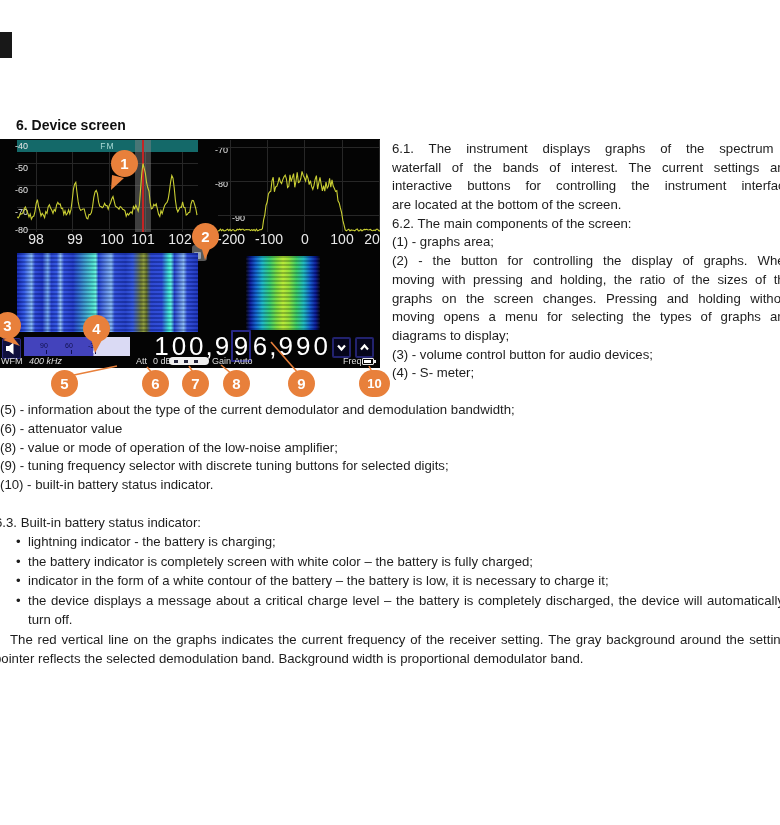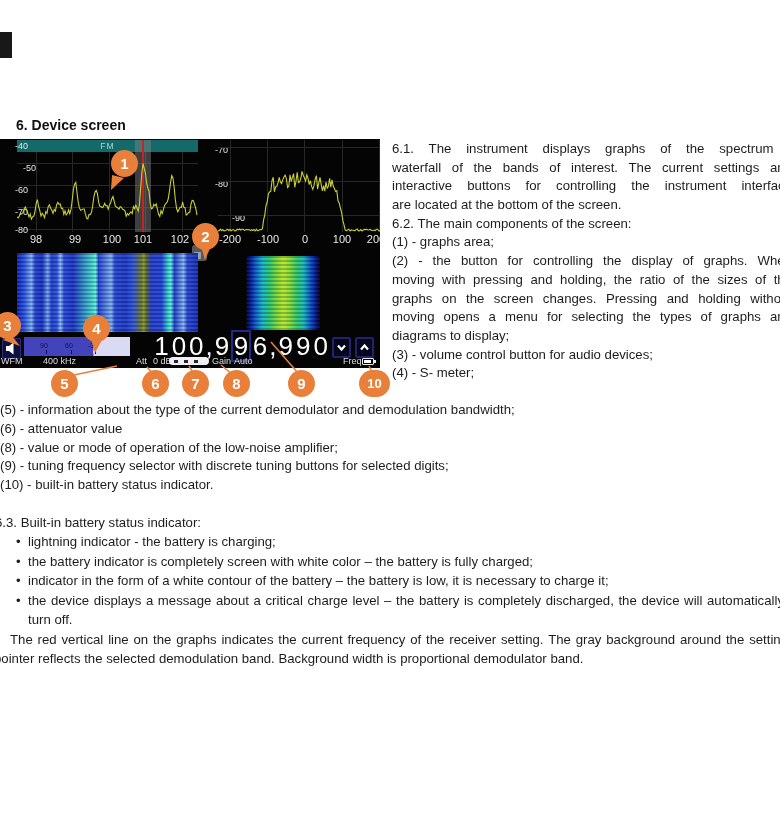--- a/index.html
+++ b/index.html
@@ -25,21 +25,21 @@
                      repeating-linear-gradient(180deg,#272727 0 1px,transparent 1px 22px);
     background-position:19px 0,0 1px;}
   .plot-right{left:218px;top:1px;width:162px;height:92px;
     background-image:repeating-linear-gradient(90deg,#272727 0 1px,transparent 1px 37.2px),
                      repeating-linear-gradient(180deg,#272727 0 1px,transparent 1px 34px);
     background-position:12px 0,0 7px;}
   .fm-band{left:17px;top:1px;width:181px;height:12px;background:#146969;
     display:flex;align-items:center;justify-content:center;}
   .fm-band span{font-size:8.5px;letter-spacing:1px;color:#aadad6;}
   .ytick{width:28px;text-align:right;font-size:9px;color:#e6e6e6;line-height:10px;}
-  .xtick{width:26px;text-align:center;font-size:11px;color:#e8e8e8;line-height:11px;top:95px;}
+  .xtick{width:26px;text-align:center;font-size:14px;color:#e8e8e8;line-height:11px;top:95px;}
   .gray-band{left:135px;top:1px;width:16px;height:92px;background:rgba(135,135,135,.45);}
   .red-line{left:142px;top:1px;width:2px;height:92px;background:#c32424;}
   .trace{pointer-events:none;}
   .wf-left{left:17px;top:114px;width:181px;height:79px;
     background:linear-gradient(90deg,
       #1026b8 0%, #2e55e6 4%, #7db2f2 8%, #2744d8 10%,
       #1b34c6 14%, #6fa6ef 17%, #2340d2 19%,
       #2d52e2 22%, #8abbf4 24%, #2a4ade 26%,
       #1e38c8 31%, #49e0cf 42%, #66f0dd 43.5%, #2342d4 45%,
       #7fb4f2 52%, #2a4ada 54%,
@@ -89,21 +89,21 @@
 
 <div class="abs heading" style="left:16px;top:117px;">6. Device screen</div>
 
 <div class="abs shot">
 
   <div class="abs plot-left"></div>
   <div class="abs fm-band">
     <span>FM</span>
   </div>
   <div class="abs ytick" style="left:0;top:2px;">-40</div>
-  <div class="abs ytick" style="left:8px;top:24px;">-50</div>
+  <div class="abs ytick" style="left:0;top:24px;">-50</div>
   <div class="abs ytick" style="left:0;top:46px;">-60</div>
   <div class="abs ytick" style="left:0;top:68px;">-70</div>
   <div class="abs ytick" style="left:0;top:86px;">-80</div>
   <div class="abs xtick" style="left:23px;">98</div>
   <div class="abs xtick" style="left:62px;">99</div>
   <div class="abs xtick" style="left:99px;">100</div>
   <div class="abs xtick" style="left:130px;">101</div>
   <div class="abs xtick" style="left:167px;">102</div>
   <div class="abs gray-band"></div>
   <div class="abs red-line"></div>
@@ -171,21 +171,21 @@
       <polyline points="4,5.5 7.5,9.5 11,5.5" fill="none" stroke="#fff" stroke-width="2.2"></polyline>
     </svg>
   </div>
   <div class="abs chev" style="left:355px;top:198px;">
     <svg width="15" height="15" viewBox="0 0 15 15">
       <polyline points="4,9.5 7.5,5.5 11,9.5" fill="none" stroke="#fff" stroke-width="2.2"></polyline>
     </svg>
   </div>
 
   <div class="abs stat" style="left:1px;">WFM</div>
-  <div class="abs stat" style="left:43px;">400 kHz</div>
+  <div class="abs stat" style="left:29px;font-style:italic;">400 kHz</div>
   <div class="abs stat" style="left:136px;">Att</div>
   <div class="abs stat" style="left:153px;">0 dB</div>
   <div class="abs slider">
     <div class="slider-dots"></div>
   </div>
   <div class="abs stat" style="left:212px;">Gain</div>
   <div class="abs stat" style="left:234px;">Auto</div>
   <div class="abs stat" style="left:343px;">Freq</div>
   <div class="abs battery">
     <div class="battery-fill"></div>

